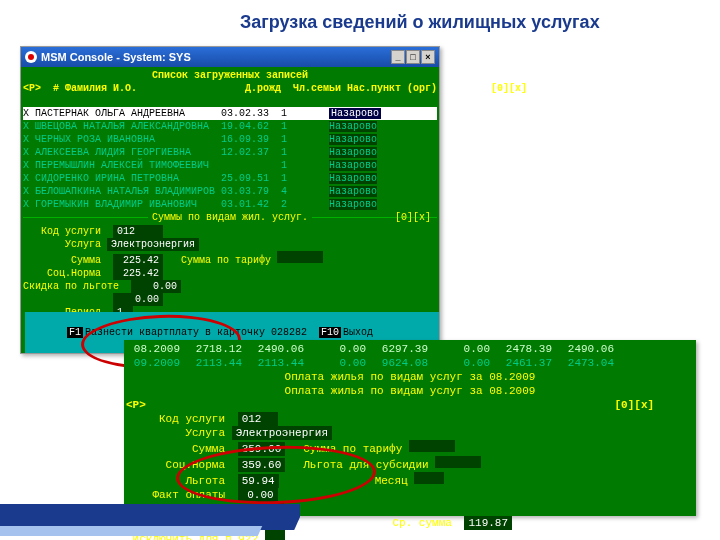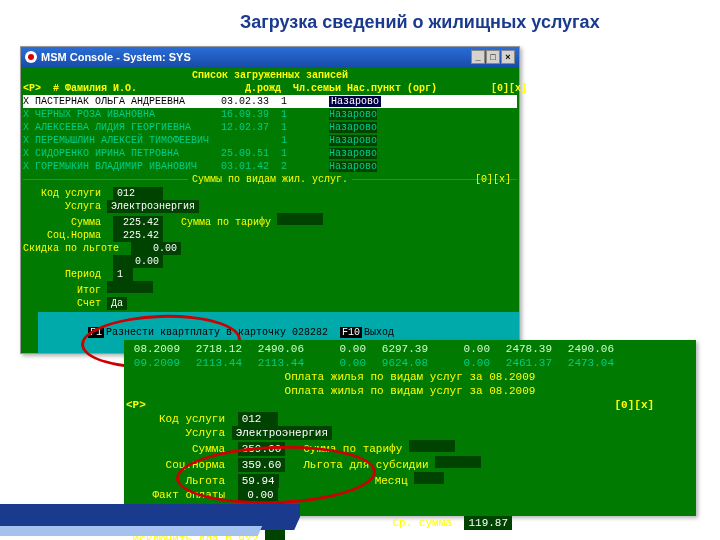--- a/index.html
+++ b/index.html
@@ -15,21 +15,21 @@
     position:absolute;
     top:12px; left:240px;
     color:#1a3a8e;
     font-weight:bold;
     font-size:18px;
   }
   
   .win {
     position:absolute;
     left:20px; top:46px;
-    width:500px;
+    width:420px;
     border:1px solid #999;
     box-shadow:2px 2px 4px rgba(0,0,0,.3);
     background:#d6d3ce;
   }
   .titlebar {
     height:20px;
     background:linear-gradient(#2a6ed8,#184ca8);
     color:#fff;
     font-size:11px;
     font-weight:bold;
@@ -51,36 +51,36 @@
     font-size:10px;
     line-height:13px;
     color:#0f0;
     padding:2px;
     position:relative;
     width:100%;
   }
   .console.top { height:286px; }
   .hdr-row { color:#ff0; white-space:pre;font-weight:bold; }
   .row { white-space:pre; }
-  .row.sel { background:#fff; color:#000; }
+  .row.sel { background:#fff; color:#000;margin-top:12px; }
   .row.sel .city { background:#004; color:#fff; padding:0 2px; }
   .row .city-dim { background:#004200; color:#0c8; }
   .dim { color:#0c8; }
   .sep { position:relative; height:14px; }
   .sep .line { position:absolute; left:0; right:0; top:6px; border-top:1px solid #00b000; }
   .sep .lbl { position:absolute; left:50%; transform:translateX(-50%); top:0; background:#007a00; padding:0 4px; color:#ff0; }
   .sep .right-note { position:absolute; right:6px; top:0; color:#ff0; }
   
   .form-row { white-space:pre; }
   .form-row .label { color:#ff0; }
   .form-row .val { background:#004200; color:#fff; padding:0 4px; display:inline-block; min-width:50px; text-align:right;margin-left:6px; }
   .form-row .val-text { background:#004200; color:#fff; padding:0 4px; display:inline-block;text-align:right; }
   .form-row .note { color:#ff0; margin-left:18px; }
   .form-row .val-blank { background:#004200; display:inline-block; min-width:46px; height:12px; }
-  .fn-bar { position:absolute; left:17px; right:0; bottom:0; background:#0aa; color:#000; font-size:10px; padding:1px 14px; white-space:pre;margin-top:28px; }
+  .fn-bar { position:absolute; left:4px; right:0; bottom:0; background:#0aa; color:#000; font-size:10px; padding:1px 6px; white-space:pre;margin-top:28px; }
   .fn-bar .k { background:#000; color:#fff; padding:0 2px; margin-right:2px; }
   
   .ellipse { position:absolute; border:3px solid #c00; border-radius:50%; pointer-events:none; }
   .ellipse.e1 { left:60px; top:248px; width:160px; height:54px; transform:rotate(-2deg); }
   .ellipse.e2 { left:52px; top:106px; width:200px; height:58px; transform:rotate(-2deg); }
   
   .lower {
     position:absolute;
     left:124px; top:340px;
     width:572px; height:176px;
@@ -119,24 +119,26 @@
       <div class="winbtn">_</div>
       <div class="winbtn">□</div>
       <div class="winbtn">×</div>
     </div>
   </div>
   <div class="console top">
     <div class="hdr-row" style="text-align:center">Список загруженных записей</div>
     <div class="hdr-row">&lt;P&gt;  # Фамилия И.О.                  Д.рожд  Чл.семьи Нас.пункт (орг)         [0][x]</div>
     <div id="rows-top">
         <div class="row sel"><span>Х ПАСТЕРНАК ОЛЬГА АНДРЕЕВНА      03.02.33  1       </span><span class="city">Назарово</span></div>
+        <div class="row dim"><span>Х ШВЕЦОВА НАТАЛЬЯ АЛЕКСАНДРОВНА  19.04.62  1       </span><span class="city-dim">Назарово</span></div>
         <div class="row dim"><span>Х ЧЕРНЫХ РОЗА ИВАНОВНА           16.09.39  1       </span><span class="city-dim">Назарово</span></div>
         <div class="row dim"><span>Х АЛЕКСЕЕВА ЛИДИЯ ГЕОРГИЕВНА     12.02.37  1       </span><span class="city-dim">Назарово</span></div>
         <div class="row dim"><span>Х ПЕРЕМЫШЛИН АЛЕКСЕЙ ТИМОФЕЕВИЧ            1       </span><span class="city-dim">Назарово</span></div>
         <div class="row dim"><span>Х СИДОРЕНКО ИРИНА ПЕТРОВНА       25.09.51  1       </span><span class="city-dim">Назарово</span></div>
+        <div class="row dim"><span>Х БЕЛОШАПКИНА НАТАЛЬЯ ВЛАДИМИРОВ 03.03.79  4       </span><span class="city-dim">Назарово</span></div>
         <div class="row dim"><span>Х ГОРЕМЫКИН ВЛАДИМИР ИВАНОВИЧ    03.01.42  2       </span><span class="city-dim">Назарово</span></div>
       </div>
 
     <div class="sep">
       <div class="line"></div>
       <span class="lbl">Суммы по видам жил. услуг.</span>
       <span class="right-note">[0][x]</span>
     </div>
 
     <div class="form-row"><span class="label">   Код услуги </span><span class="val" style="text-align:left">012</span></div>

